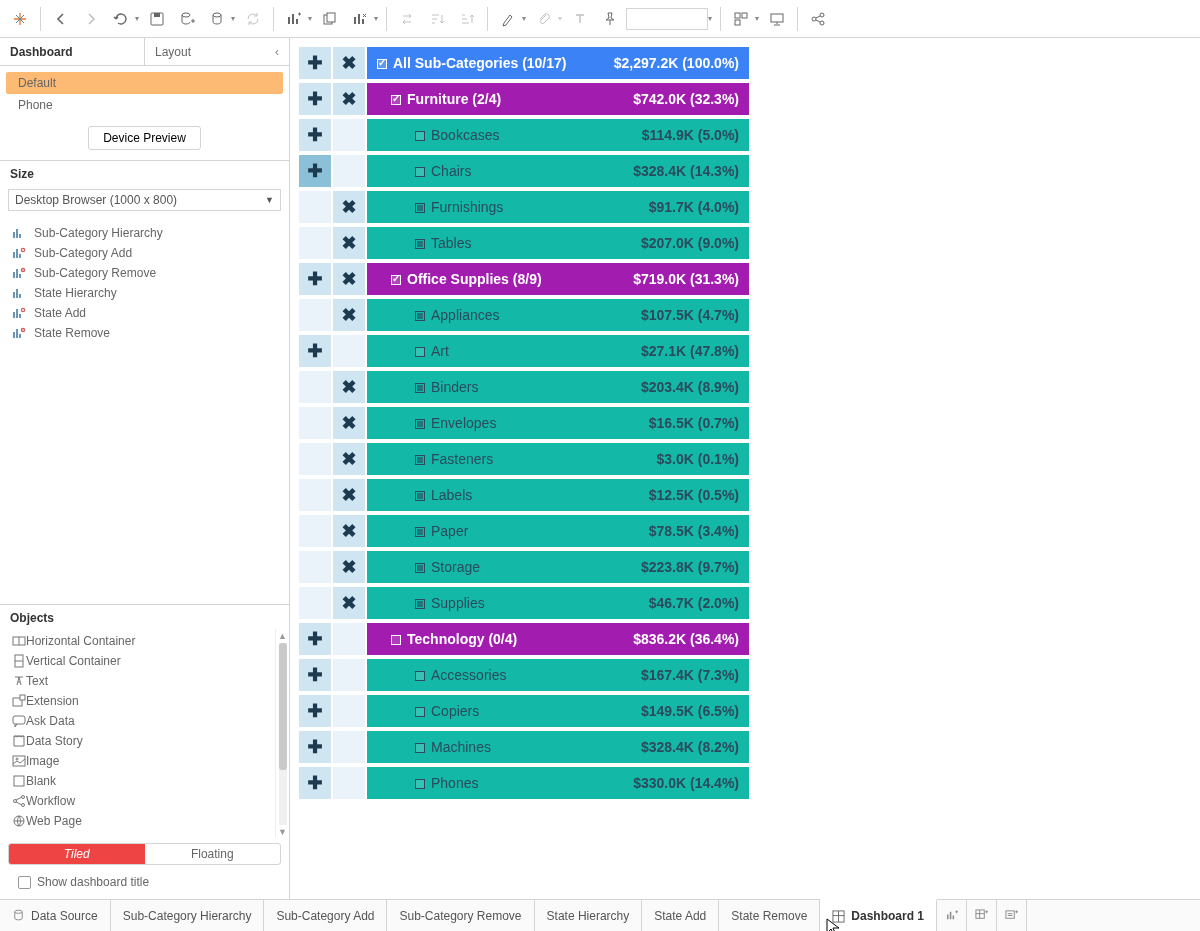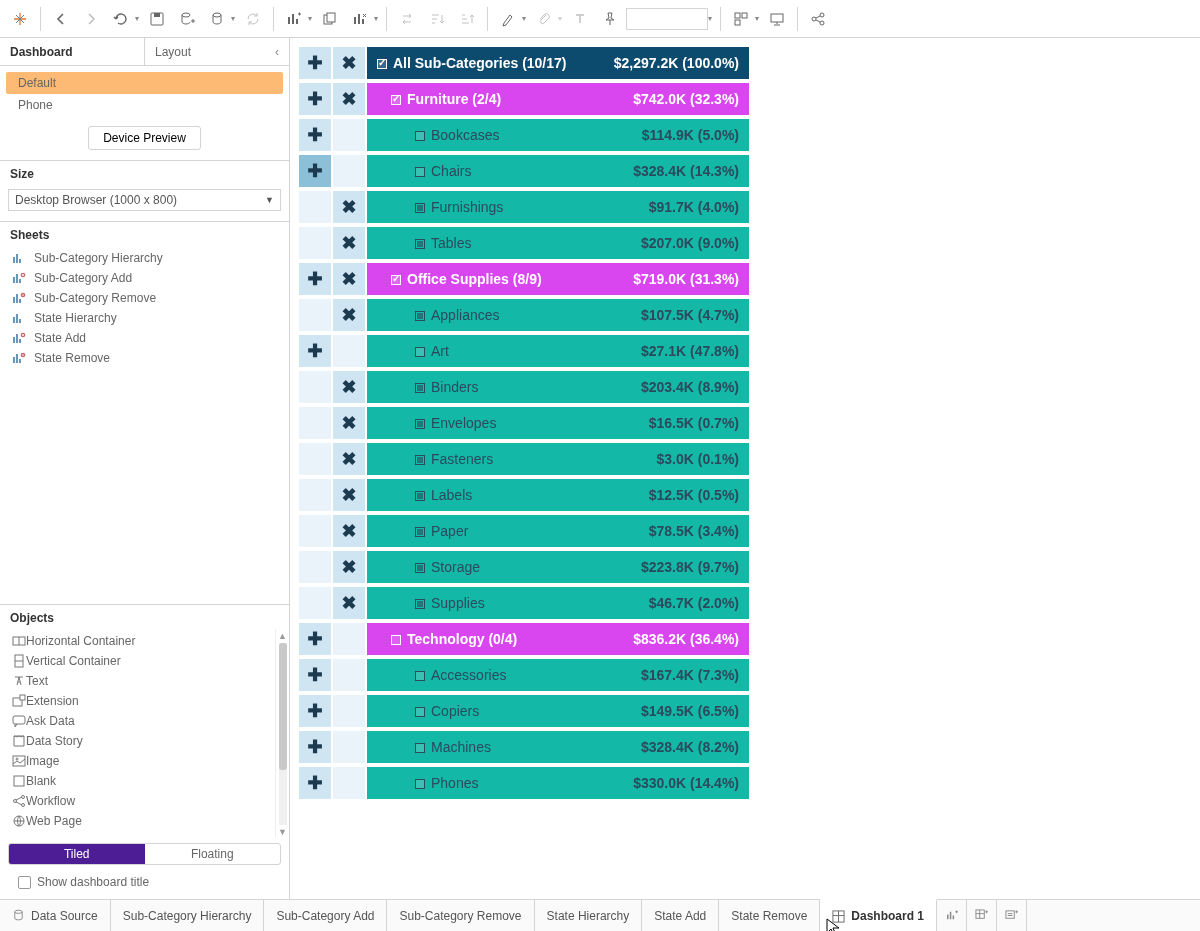--- a/index.html
+++ b/index.html
@@ -37,36 +37,36 @@
 .objects-wrap{display:flex;}
 .obj-list{flex:1;padding:2px 8px 6px;}
 .obj-item{display:flex;align-items:center;gap:0;padding:3px 4px;cursor:pointer;}
 .obj-item .oicon{width:14px;height:14px;display:flex;align-items:center;justify-content:center;color:#777;}
 .obj-scroll{width:14px;border-left:1px solid #eee;display:flex;flex-direction:column;align-items:center;padding-top:2px;gap:2px;}
 .obj-scroll .sar{font-size:9px;color:#999;cursor:pointer;}
 .obj-scroll .strk{flex:1;width:8px;background:#f0f0f0;position:relative;}
 .obj-scroll .sthm{position:absolute;top:0;left:0;right:0;height:70%;background:#c9c9c9;border-radius:3px;}
 .toggle{display:flex;margin:6px 8px;border:1px solid var(--border);border-radius:3px;overflow:hidden;height:22px;}
 .toggle div{flex:1;display:flex;align-items:center;justify-content:center;font-size:12px;cursor:pointer;}
-.toggle .on{background:#4c1d95;color:#fff;}
+.toggle .on{background:#ef4444;color:#fff;font-style:italic;}
 .chk-row{display:flex;align-items:center;gap:6px;padding:4px 10px 10px;margin-left:8px;}
 .chk{width:13px;height:13px;border:1px solid #999;border-radius:2px;}
 
 .canvas{flex:1;background:#fff;overflow:auto;padding:8px;}
 .tree{width:452px;font-family:"Courier New",monospace;font-size:14px;}
 .trow{display:flex;height:34px;margin-bottom:2px;}
 .cell{display:flex;align-items:center;}
 .cplus{width:34px;justify-content:center;background:#d0e5f2;border:1px solid #fff;cursor:pointer;}
 .cplus.off{background:#eaf3f9;}
 .cx{width:34px;justify-content:center;background:#d0e5f2;border:1px solid #fff;cursor:pointer;}
 .cx.off{background:#eaf3f9;}
 .cplus.sel{background:#8cc0d9;}
 .clabel{flex:1;padding:0 10px;justify-content:space-between;border:1px solid #fff;}
-.lvl0{background:#0c4a6e;color:#fff;font-weight:600;}
-.lvl1{background:#d946ef;color:#fff;font-weight:600;padding-left:24px!important;}
+.lvl0{background:#3b82f6;color:#fff;font-weight:600;}
+.lvl1{background:#a21caf;color:#fff;font-weight:600;padding-left:24px!important;}
 .lvl2{background:#14b8a6;color:#2b4a5e;padding-left:48px!important;}
 .ticon{display:inline-block;width:10px;height:10px;margin-right:6px;vertical-align:middle;}
 .ti-check{border:1px solid currentColor;position:relative;background:rgba(255,255,255,.18);}
 .ti-check::after{content:"✓";position:absolute;top:-3px;left:0;font-size:10px;}
 .ti-sq{border:1px solid currentColor;background:rgba(255,255,255,.15);}
 .ti-fill{border:1px solid currentColor;position:relative;}
 .ti-fill::after{content:"";position:absolute;inset:1px;background:currentColor;opacity:.6;}
 .tname{white-space:nowrap;}
 .tval{white-space:nowrap;font-weight:600;}
 .plus{font-weight:900;font-size:18px;color:#1d3b50;}
@@ -240,21 +240,20 @@
     <div class="devprev">
         <button>Device Preview</button>
       </div>
 
     <div class="section-h">Size</div>
     <div class="sel-size">
         <span>Desktop Browser (1000 x 800)</span>
         <span style="font-size:9px">▼</span>
       </div>
 
-    <div class="section-h">Sheets</div>
     <div class="sheet-list" id="sheet-list">
         <div class="sheet-item">
           <span class="sicon">
             <svg viewBox="0 0 14 14" width="14" height="14">
               <path d="M2 12V6m3 6V3m3 9V8" stroke="#5a8bb0" stroke-width="1.8"></path>
             </svg>
           </span>
           <span>Sub-Category Hierarchy</span>
         </div>
         <div class="sheet-item">

